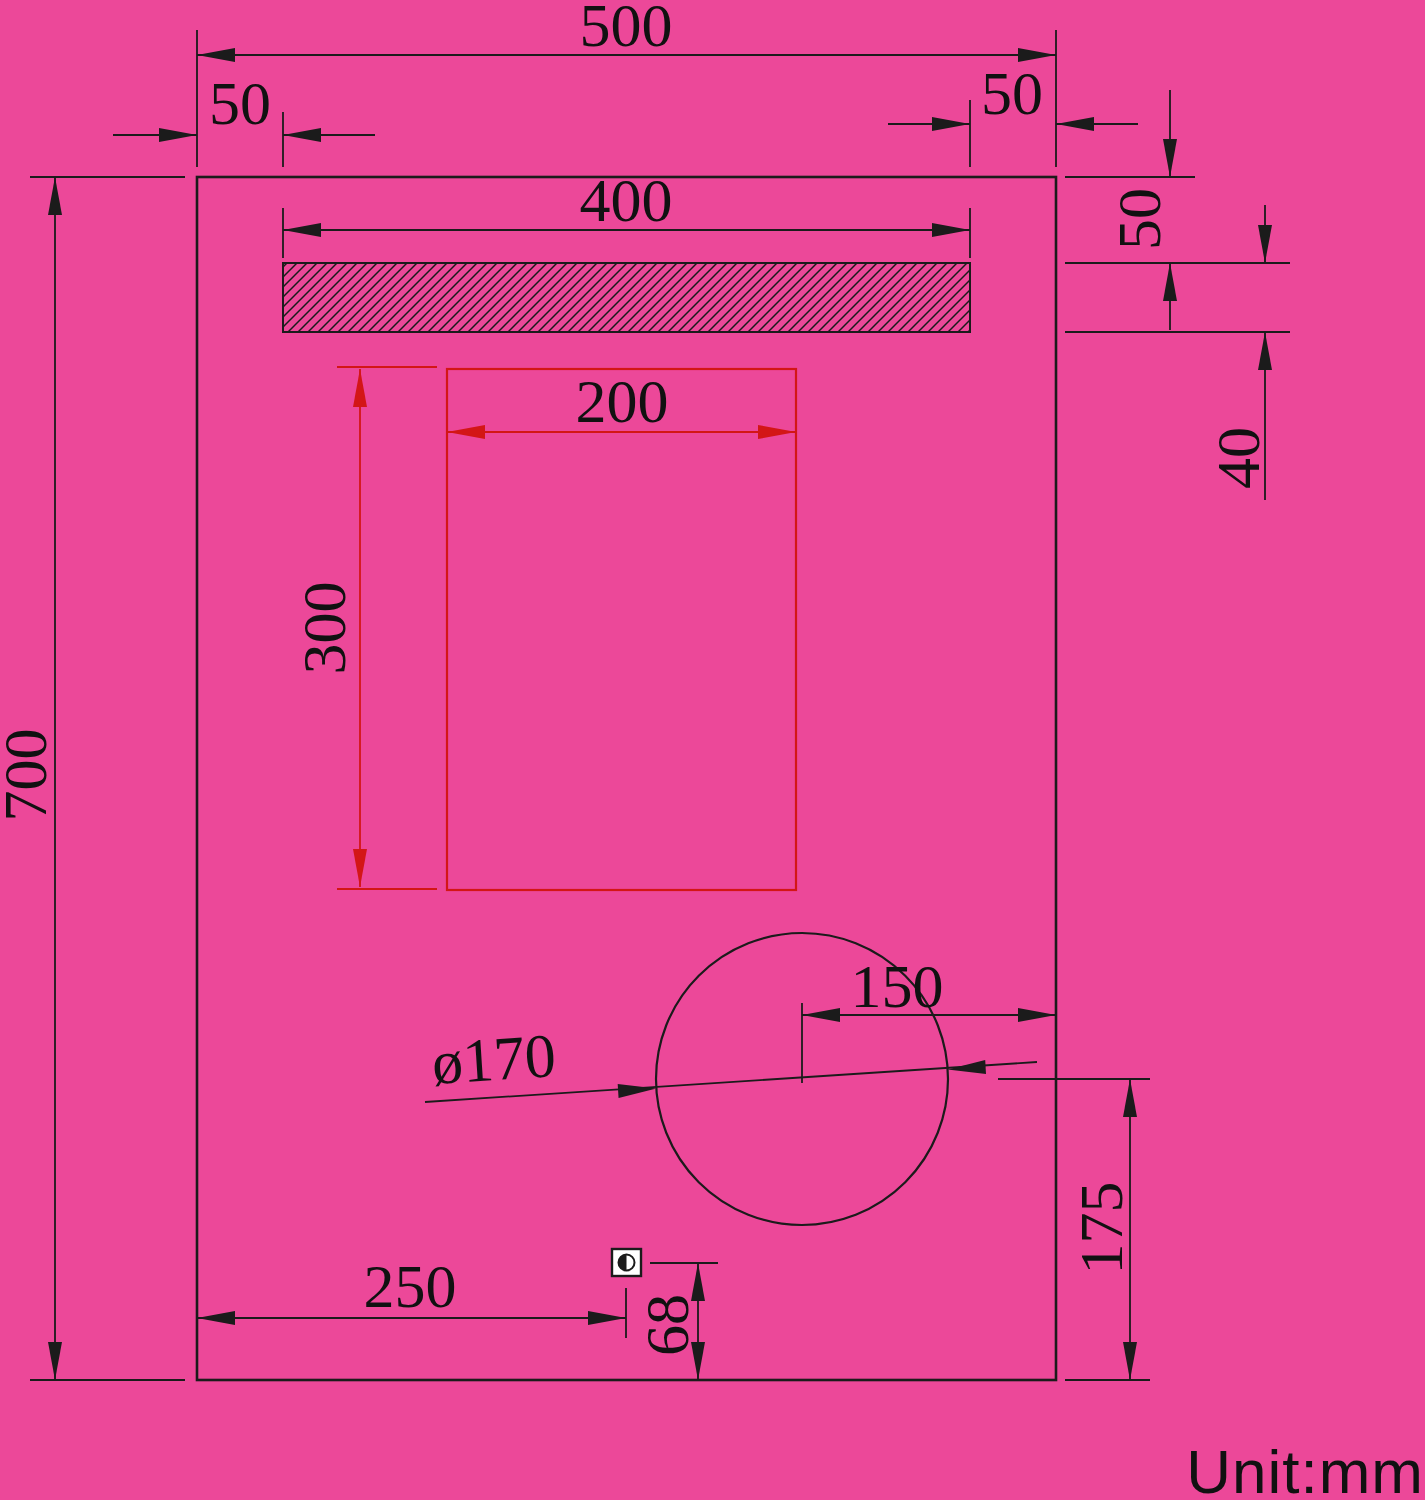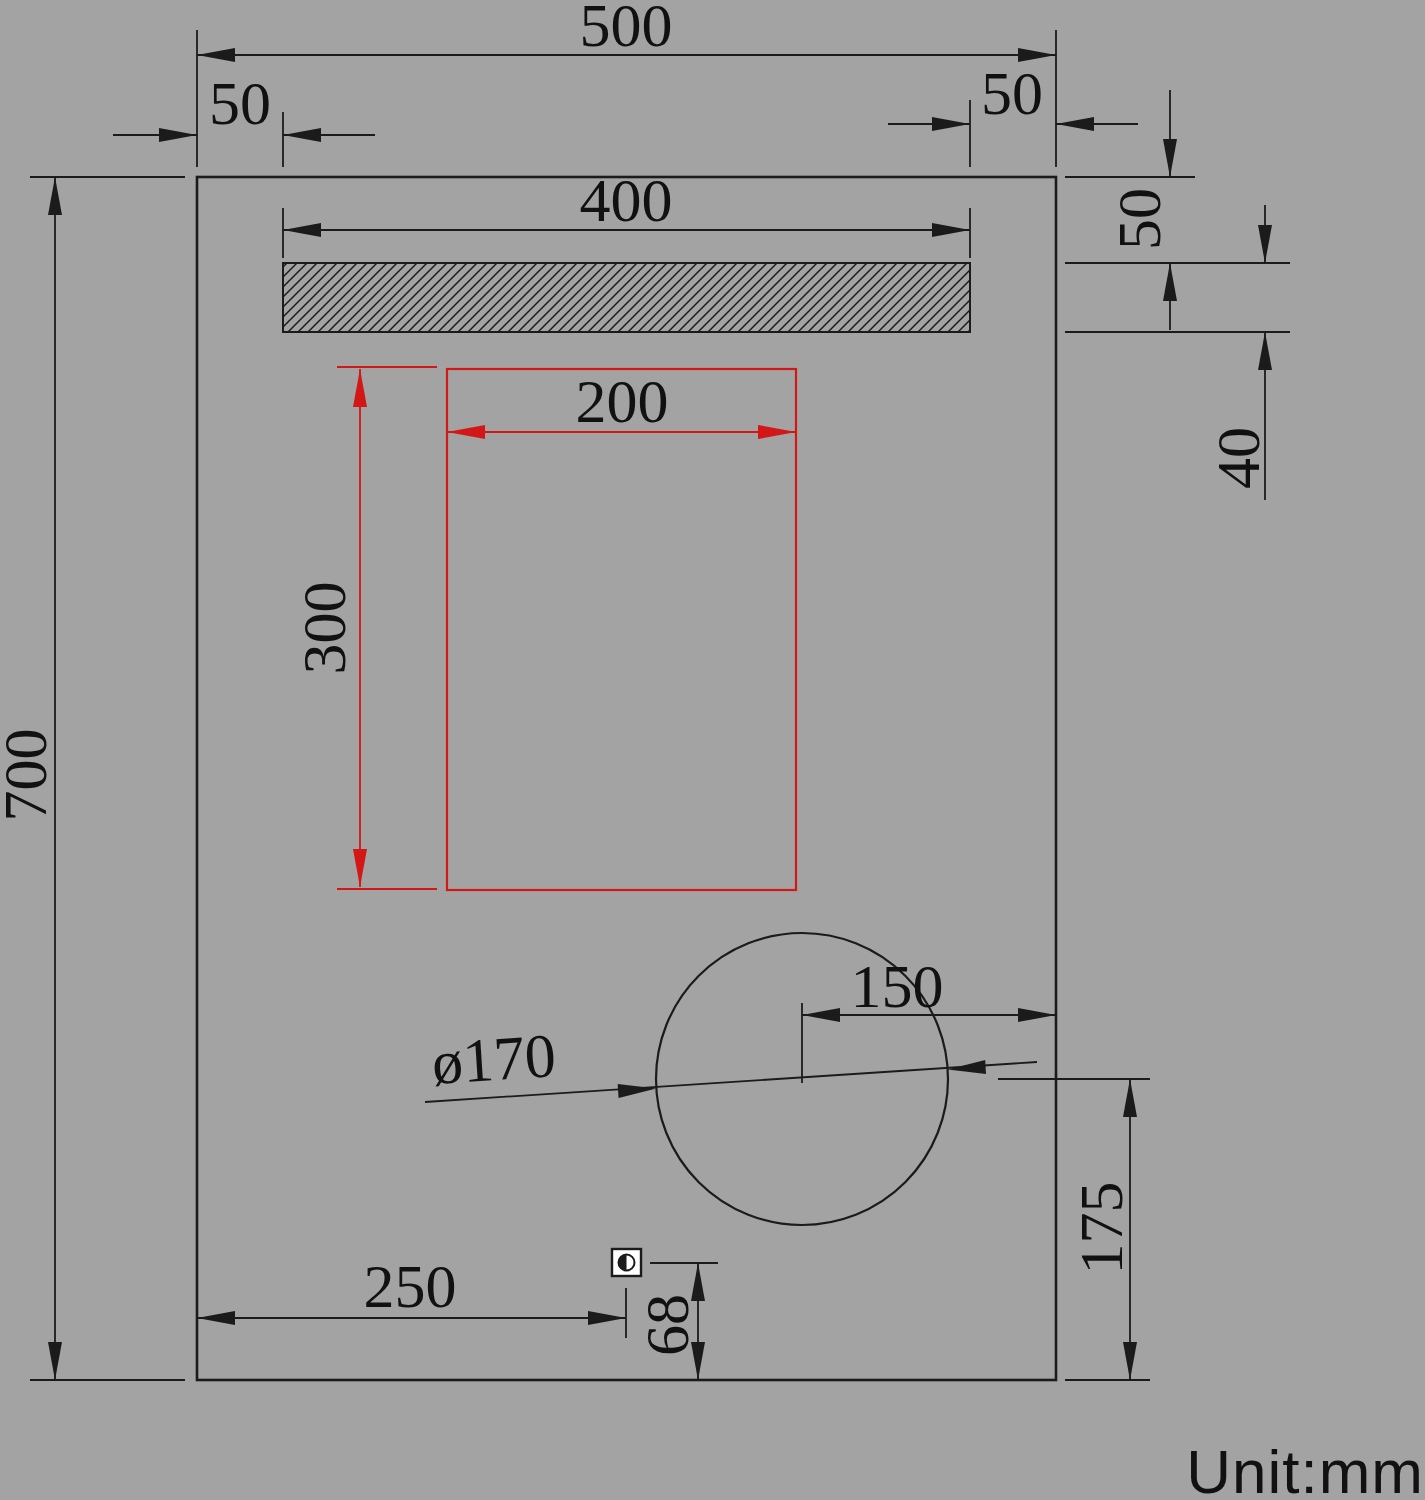--- a/index.html
+++ b/index.html
@@ -1,16 +1,16 @@
 <!DOCTYPE html>
 <html><head>
 <meta charset="utf-8">
 <style>
   html,body{margin:0;padding:0;background:#ffffff;}
-  .stage{width:1425px;height:1500px;position:relative;background:#a3a3a3;overflow:hidden;}
+  .stage{width:1425px;height:1500px;position:relative;background:#ec4899;overflow:hidden;}
   svg{display:block;}
   .blk{stroke:#1b1b1b;fill:none;}
   .dim{stroke:#1b1b1b;stroke-width:1.8;fill:none;}
   .ah{fill:#1b1b1b;stroke:none;}
   text{font-family:"Liberation Serif", serif;font-size:62px;fill:#111111;}
   .unit{font-family:"Liberation Sans", sans-serif;font-size:62px;fill:#111111;letter-spacing:1px;}
 </style>
 </head>
 <body>
 

